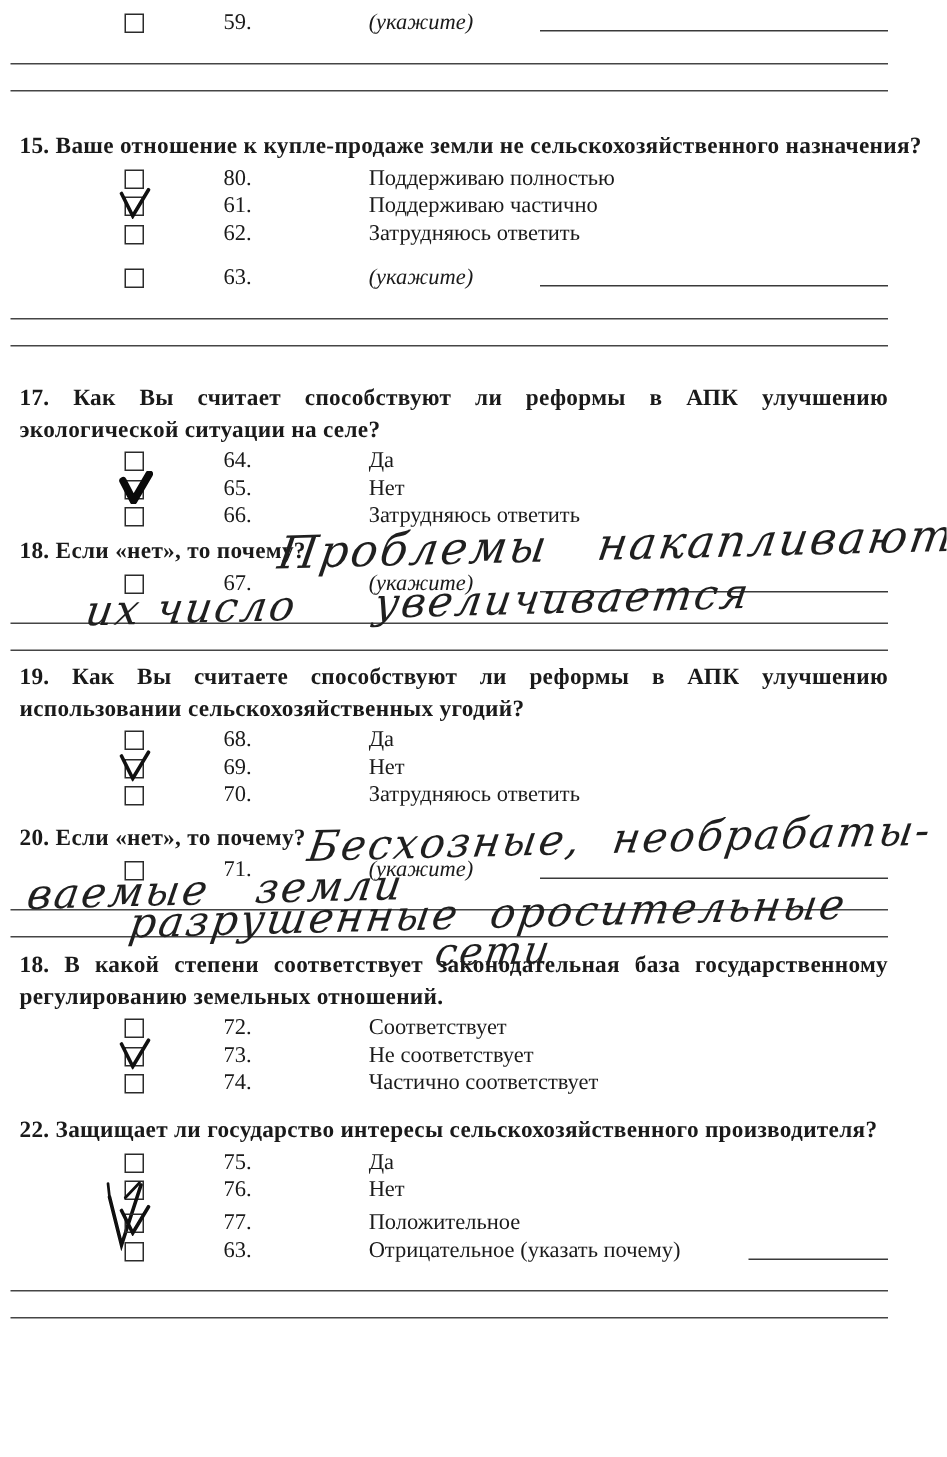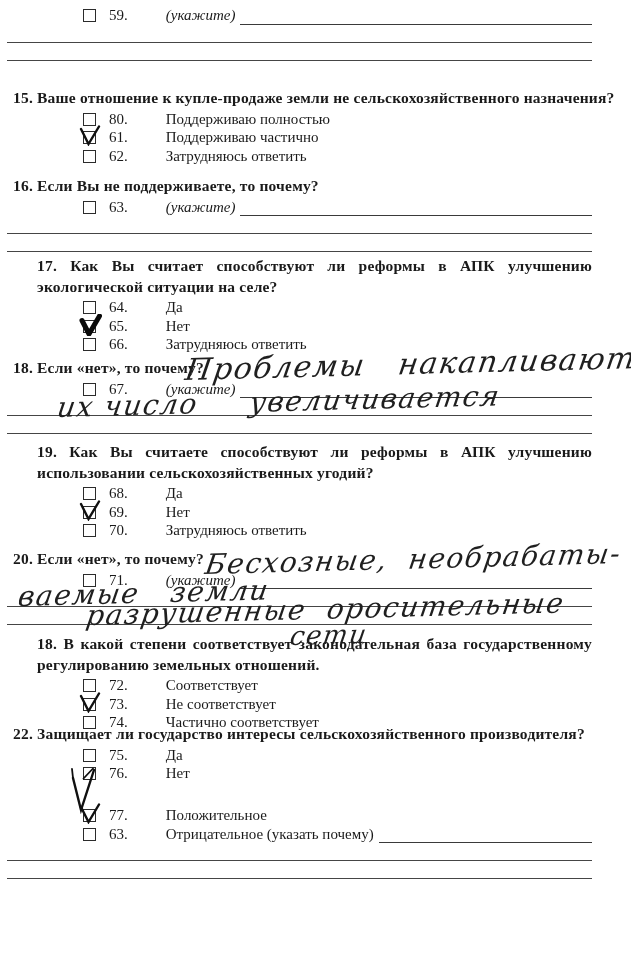--- a/index.html
+++ b/index.html
@@ -13,27 +13,28 @@
   }
   .page{position:absolute;inset:0;}
   .question{position:absolute;left:13px;width:579px;}
   .q-heading{
     font-weight:bold;
     font-size:15.5px;
     line-height:20.5px;
     letter-spacing:.2px;
     margin-bottom:2px;
   }
-  .q-heading.justify{text-align:justify;text-align-last:left;margin-left:24px;}
+  .q-heading.justify{text-align:justify;text-align-last:left;}
   .q-heading.nowrap{white-space:nowrap;}
   .opt-row{
-    display:flex;align-items:flex-end;
+    display:flex;align-items:flex-start;
     padding-left:70px;
     font-size:15px;line-height:17.5px;
     margin-top:1px;
+    gap:40px;
   }
   .checkbox{
     position:relative;
     width:11px;height:11px;
     border:1.3px solid #2b2b2b;
     display:inline-block;
     flex:0 0 11px;
     align-self:center;
     margin-right:13px;
   }
@@ -71,21 +72,21 @@
   }
   .hw0{left:183px;top:352px;font-size:30px;}
   .hw1{left:55px;top:391px;font-size:28px;}
   .hw2{left:203px;top:548px;font-size:28px;}
   .hw3{left:16px;top:580px;font-size:28px;}
   .hw4{left:84px;top:599px;font-size:28px;}
   .hw5{left:288px;top:621px;font-size:26px;}
   
   .q0{top:6px;}  .q1{top:88px;}  .q2{top:176px;} .q3{top:256px;}
   .q4{top:358px;} .q5{top:442px;} .q6{top:549px;} .q7{top:634px;}
-  .q8{top:724px;} .q9{top:806px;}
+  .q8{top:744px;} .q9{top:806px;}
 </style>
 </head>
 <body>
 
 <div class="page">
     <section class="question q0">
       <div class="opt-row">
         <span class="checkbox"></span>
         <span class="opt-num">59.</span>
         <span class="opt-label italic">(укажите)</span>
@@ -110,21 +111,20 @@
         <span class="opt-num">61.</span>
         <span class="opt-label">Поддерживаю частично</span>
       </div>
       <div class="opt-row">
         <span class="checkbox"></span>
         <span class="opt-num">62.</span>
         <span class="opt-label">Затрудняюсь ответить</span>
       </div>
     </section>
     <section class="question q2">
-      <div class="q-heading">16. Если Вы не поддерживаете, то почему?</div>
       <div class="opt-row">
         <span class="checkbox"></span>
         <span class="opt-num">63.</span>
         <span class="opt-label italic">(укажите)</span>
         <span class="write-line"></span>
       </div>
       <div class="blank-line"></div>
       <div class="blank-line"></div>
     </section>
     <section class="question q3">

